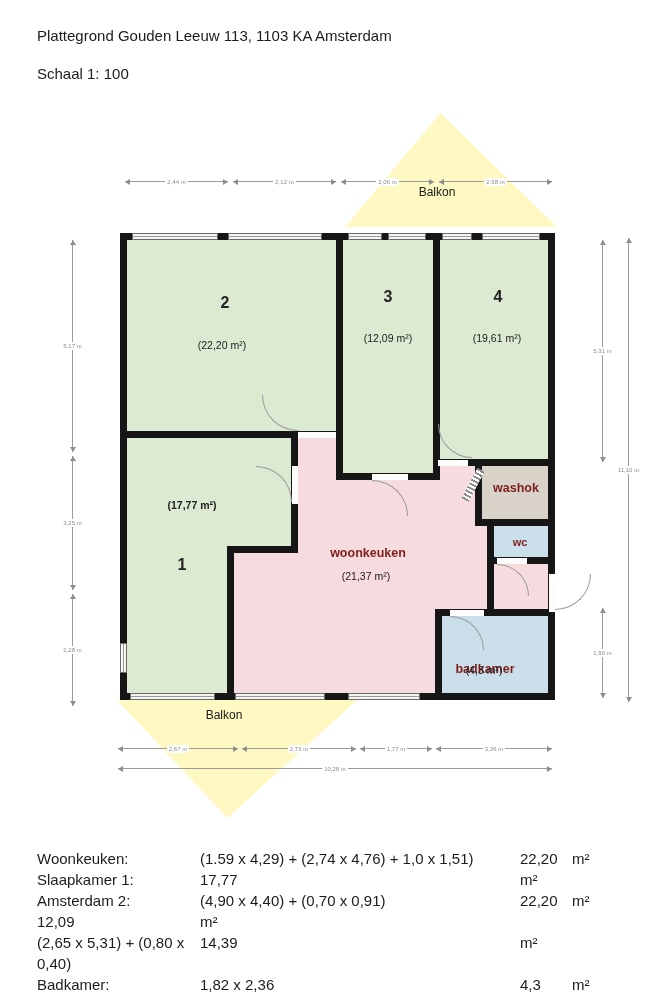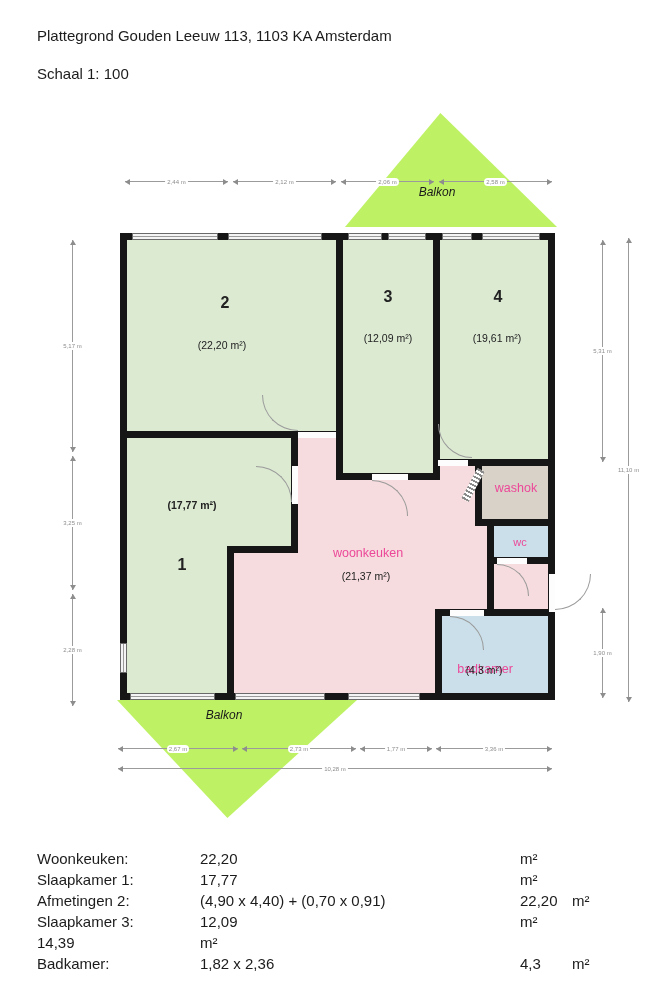--- a/index.html
+++ b/index.html
@@ -5,42 +5,42 @@
   html,body{margin:0;padding:0;}
   body{
     width:650px;height:1007px;position:relative;background:#ffffff;
     font-family:"Liberation Sans",sans-serif;color:#1c1c1c;overflow:hidden;
   }
   .abs{position:absolute;}
   
   .doc-title{left:37px;top:27px;font-size:15px;}
   .doc-scale{left:37px;top:65px;font-size:15px;}
   
-  .balkon{background:#bef264;font-style:italic;}
+  .balkon{background:#fef9c3;}
   .balkon-top{left:345px;top:113px;width:212px;height:114px;
     clip-path:polygon(45% 0%,100% 100%,0% 100%);}
   .balkon-bottom{left:117px;top:700px;width:240px;height:118px;
     clip-path:polygon(0% 0%,100% 0%,46% 100%);}
   .balkon-label{font-size:12px;color:#1a1a1a;transform:translateX(-50%);white-space:nowrap;}
   
   #plan{left:120px;top:233px;width:435px;height:467px;overflow:visible;}
   .room{position:absolute;}
   .wall{position:absolute;background:#161616;}
   .window{position:absolute;background:#f4f4f4;border:1px solid #6a6a6a;box-sizing:border-box;
     background-image:linear-gradient(#9a9a9a,#9a9a9a);background-size:100% 1px;background-position:center;background-repeat:no-repeat;}
   .window.v{background-size:1px 100%;}
   .gap{position:absolute;background:#fdfdfd;}
   .arc{position:absolute;box-sizing:border-box;}
   .arc.tr{border-top:1px solid #9a9a9a;border-right:1px solid #9a9a9a;border-top-right-radius:100%;}
   .arc.bl{border-bottom:1px solid #9a9a9a;border-left:1px solid #9a9a9a;border-bottom-left-radius:100%;}
   .arc.br{border-bottom:1px solid #9a9a9a;border-right:1px solid #9a9a9a;border-bottom-right-radius:100%;}
   .hatch{position:absolute;background:repeating-linear-gradient(90deg,#8a8a8a 0 2px,#ffffff 2px 4px);}
   .room-number{position:absolute;font-size:16px;font-weight:bold;color:#222;transform:translate(-50%,-50%);}
   .room-area{position:absolute;font-size:10.5px;color:#222;transform:translate(-50%,-50%);white-space:nowrap;}
-  .room-name{position:absolute;font-size:12.5px;font-weight:normal;color:#ec4899;transform:translate(-50%,-50%);white-space:nowrap;}
+  .room-name{position:absolute;font-size:12.5px;font-weight:bold;color:#7f1d1d;transform:translate(-50%,-50%);white-space:nowrap;}
   
   .dim{position:absolute;display:flex;align-items:center;justify-content:center;}
   .dim.h{height:9px;background:linear-gradient(#9b9b9b,#9b9b9b) center/100% 1px no-repeat;}
   .dim.v{width:9px;flex-direction:column;background:linear-gradient(#9b9b9b,#9b9b9b) center/1px 100% no-repeat;}
   .dim .dlabel{font-size:6px;color:#8d8d8d;background:#fff;padding:0 2px;border-radius:4px;line-height:8px;white-space:nowrap;z-index:2;}
   .dim.h::before,.dim.h::after,.dim.v::before,.dim.v::after{content:"";position:absolute;width:0;height:0;}
   .dim.h::before{left:0;border-top:3px solid transparent;border-bottom:3px solid transparent;border-right:5px solid #8d8d8d;}
   .dim.h::after{right:0;border-top:3px solid transparent;border-bottom:3px solid transparent;border-left:5px solid #8d8d8d;}
   .dim.v::before{top:0;border-left:3px solid transparent;border-right:3px solid transparent;border-bottom:5px solid #8d8d8d;}
   .dim.v::after{bottom:0;border-left:3px solid transparent;border-right:3px solid transparent;border-top:5px solid #8d8d8d;}
@@ -176,40 +176,41 @@
   </div>
 <div class="dim abs h" style="left: 436px; top: 744px; width: 116px;">
     <span class="dlabel">3,36 m</span>
   </div>
 <div class="dim abs h" style="left: 118px; top: 764px; width: 434px;">
     <span class="dlabel">10,28 m</span>
   </div>
 <div class="abs" id="area-table">
     <div class="trow">
       <div>Woonkeuken:</div>
+      <div>(1.59 x 4,29) + (2,74 x 4,76) + 1,0 x 1,51)</div>
       <div class="opp">22,20</div>
       <div>m²</div>
     </div>
     <div class="trow">
       <div>Slaapkamer 1:</div>
       <div class="opp">17,77</div>
       <div>m²</div>
     </div>
     <div class="trow">
-      <div>Afmetingen 2:</div>
+      <div>Amsterdam 2:</div>
       <div>(4,90 x 4,40) + (0,70 x 0,91)</div>
       <div class="opp">22,20</div>
       <div>m²</div>
     </div>
     <div class="trow">
-      <div>Slaapkamer 3:</div>
       <div class="opp">12,09</div>
       <div>m²</div>
     </div>
     <div class="trow">
+      <div>(2,65 x 5,31) + (0,80 x 0,40)</div>
       <div class="opp">14,39</div>
       <div>m²</div>
     </div>
     <div class="trow">
       <div>Badkamer:</div>
       <div>1,82 x 2,36</div>
       <div class="opp">4,3</div>
       <div>m²</div>
     </div>
   </div>

